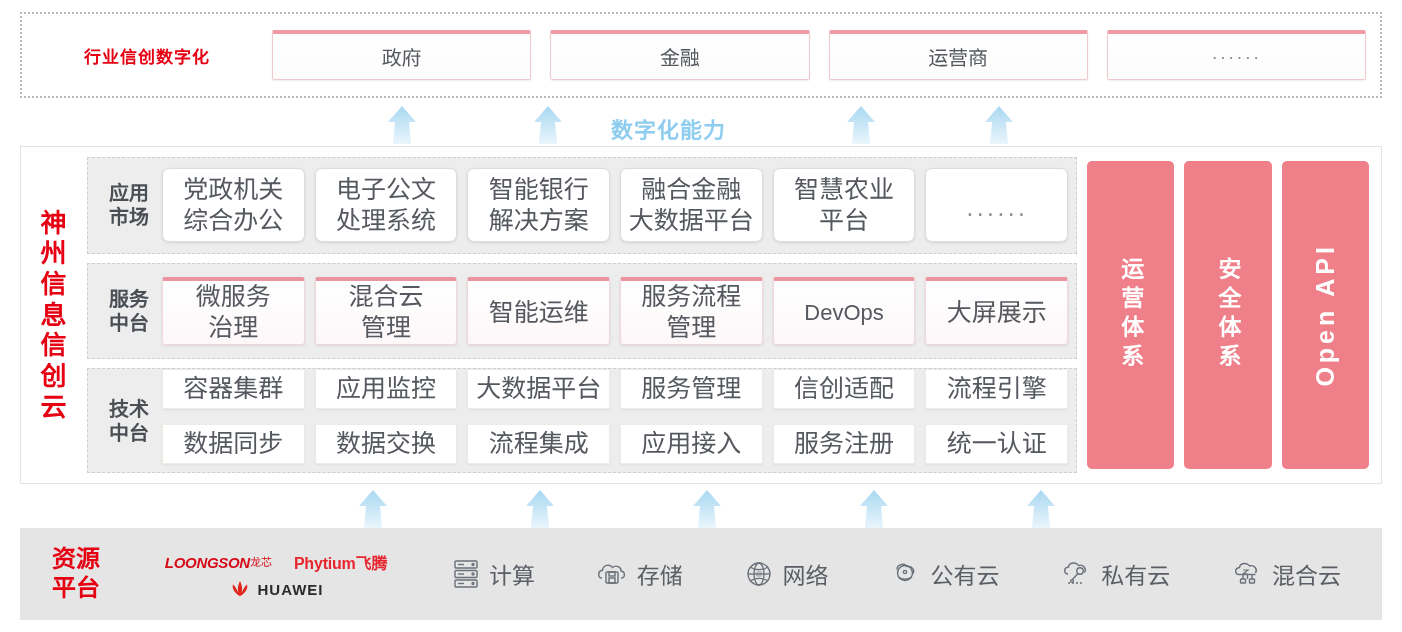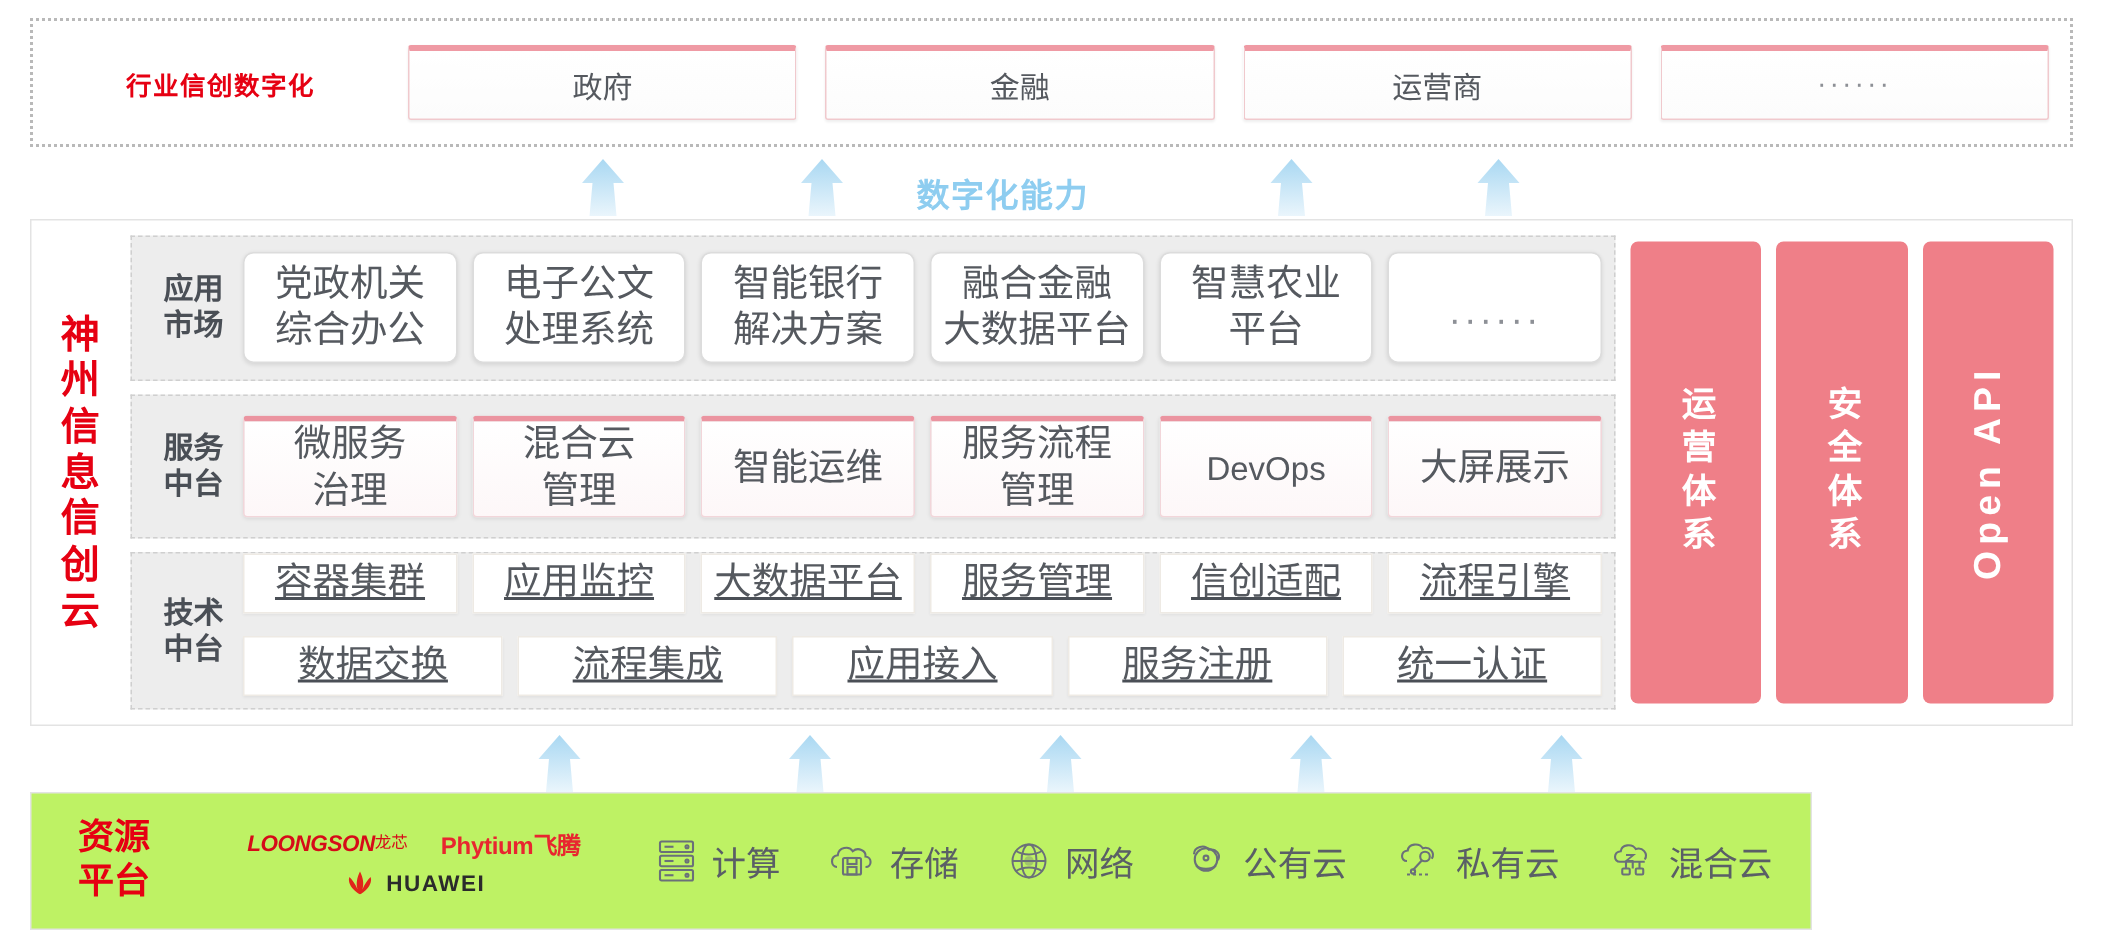--- a/index.html
+++ b/index.html
@@ -87,21 +87,21 @@
   }
   .layer-label{
     width:66px;flex:0 0 66px;
     text-align:center;
     font-size:20px;font-weight:bold;color:#4a4f56;
     line-height:1.2;
   }
   .layer-label span{display:block;}
   .layer-cards{flex:1;display:flex;gap:10px;align-items:center;height:100%;}
   .layer-cards.stacked{flex-direction:column;gap:7px;justify-content:center;padding:8px 0;}
-  .row-line{display:flex;gap:10px;width:100%;flex:1;text-decoration:underline;}
+  .row-line{display:flex;gap:10px;width:100%;flex:1;}
 
   .cell{
     flex:1;
     background:#ffffff;
     display:flex;align-items:center;justify-content:center;
     text-align:center;
     font-size:25px;color:#55595f;
     line-height:1.25;
     box-sizing:border-box;
   }
@@ -147,23 +147,23 @@
   }
   .pillar .v-latin{
     writing-mode:vertical-rl;
     transform:rotate(180deg);
     font-size:25px;letter-spacing:4px;
     font-family:"Liberation Sans",sans-serif;
   }
 
   
   .resource-band{
-    position:absolute;left:20px;top:528px;width:1188px;height:92px;
+    position:absolute;left:20px;top:528px;width:1362px;height:92px;
     border:1px solid #e3e3e3;
-    background:#bef264;
+    background:#e5e5e5;
     box-sizing:border-box;
     display:flex;align-items:center;
   }
   .res-title{
     width:110px;flex:0 0 110px;text-align:center;
     color:#e60012;font-weight:bold;font-size:24px;line-height:1.2;
   }
   .res-title span{display:block;}
   .logos{
     flex:0 0 290px;display:flex;flex-direction:column;align-items:center;gap:6px;
@@ -322,20 +322,21 @@
           <div class="layer-cards stacked">
             <div class="row-line">
               <div class="cell tech">容器集群</div>
               <div class="cell tech">应用监控</div>
               <div class="cell tech">大数据平台</div>
               <div class="cell tech">服务管理</div>
               <div class="cell tech">信创适配</div>
               <div class="cell tech">流程引擎</div>
             </div>
             <div class="row-line">
+              <div class="cell tech">数据同步</div>
               <div class="cell tech">数据交换</div>
               <div class="cell tech">流程集成</div>
               <div class="cell tech">应用接入</div>
               <div class="cell tech">服务注册</div>
               <div class="cell tech">统一认证</div>
             </div>
           </div>
         </div>
       </div>
 

